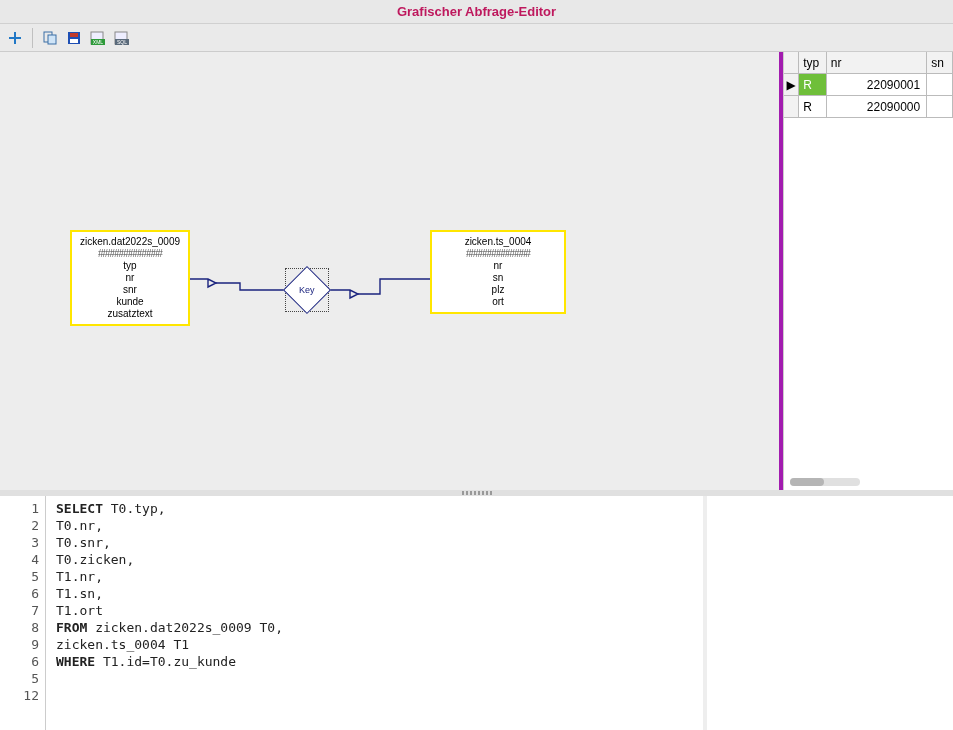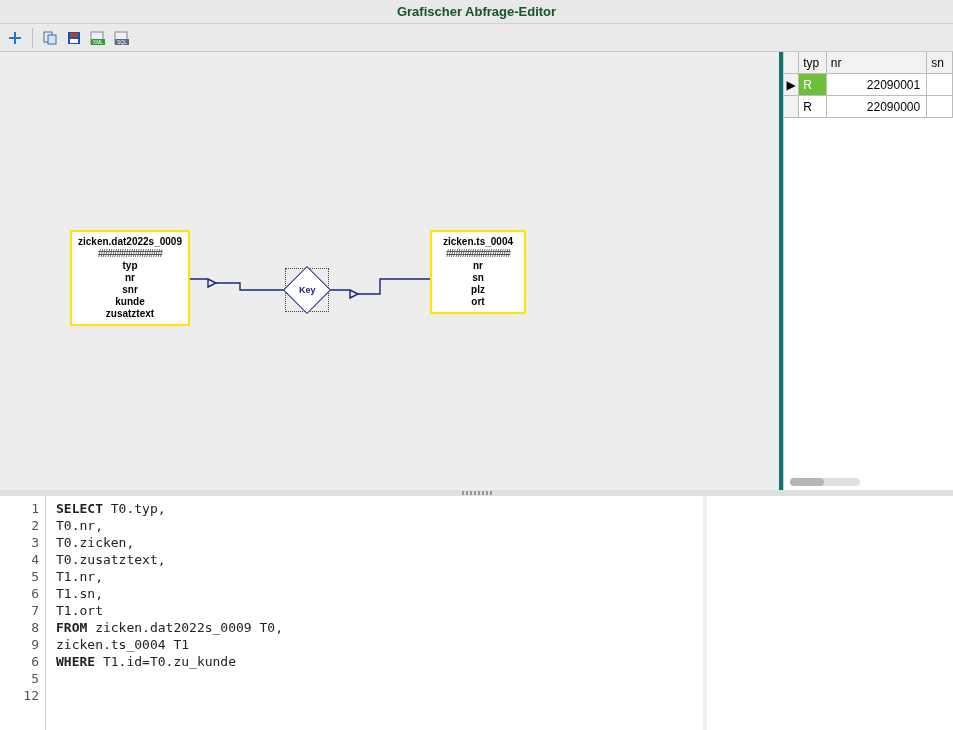--- a/index.html
+++ b/index.html
@@ -19,21 +19,21 @@
   }
   .titlebar {
     height: 24px;
     background: #e8e8e8;
     border-bottom: 1px solid #d0d0d0;
     display: flex;
     align-items: center;
     justify-content: center;
     font-weight: bold;
     font-size: 13px;
-    color: #14532d;
+    color: #be185d;
   }
   .toolbar {
     height: 28px;
     background: #eaeaea;
     border-bottom: 1px solid #ccc;
     display: flex;
     align-items: center;
     padding-left: 4px;
     gap: 2px;
   }
@@ -55,23 +55,22 @@
   .icon-svg { display:block; }
   .upper {
     flex: 1;
     display: flex;
     min-height: 0;
   }
   .canvas {
     flex: 1;
     position: relative;
     background: #ededed;
-    border-right: 4px solid #0f766e;
+    border-right: 4px solid #a21caf;
     overflow: hidden;
-    font-weight: bold;
   }
   .entity {
     position: absolute;
     border: 2px solid #ffe600;
     background: #fff;
     text-align: center;
     font-size: 10px;
     line-height: 1.2;
     padding: 4px 6px;
   }
@@ -233,21 +232,21 @@
       <div id="entities-mount">
           <div class="entity" style="left: 70px; top: 178px; width: 120px;">
             <div>zicken.dat2022s_0009</div>
          <div class="ent-sep">##############</div>
             <div>typ</div>
             <div>nr</div>
             <div>snr</div>
             <div>kunde</div>
             <div>zusatztext</div>
           </div>
-          <div class="entity" style="left: 430px; top: 178px; width: 96px;">
+          <div class="entity" style="left: 430px; top: 178px; width: 136px;">
             <div>zicken.ts_0004</div>
          <div class="ent-sep">##############</div>
             <div>nr</div>
             <div>sn</div>
             <div>plz</div>
             <div>ort</div>
           </div>
         </div>
 
       <div class="relation">
@@ -292,17 +291,17 @@
         <div>4</div>
         <div>5</div>
         <div>6</div>
         <div>7</div>
         <div>8</div>
         <div>9</div>
         <div>6</div>
         <div>5</div>
         <div>12</div>
       </div>
-    <div class="code" id="sql-code"><div><span class="kw">SELECT</span> T0.typ,</div><div>T0.nr,</div><div>T0.zicken,</div><div>T0.zusatztext,</div><div>T1.nr,</div><div>T1.sn,</div><div>T1.ort</div><div><span class="kw">FROM</span> zicken.dat2022s_0009 T0,</div><div>zicken.ts_0004 T1</div><div><span class="kw">WHERE</span> T1.id=T0.zu_kunde</div></div>
+    <div class="code" id="sql-code"><div><span class="kw">SELECT</span> T0.typ,</div><div>T0.nr,</div><div>T0.snr,</div><div>T0.zicken,</div><div>T1.nr,</div><div>T1.sn,</div><div>T1.ort</div><div><span class="kw">FROM</span> zicken.dat2022s_0009 T0,</div><div>zicken.ts_0004 T1</div><div><span class="kw">WHERE</span> T1.id=T0.zu_kunde</div></div>
     <div style="width:246px;background:#fff"></div>
   </div>
 
 </div>
 
 </body></html>

